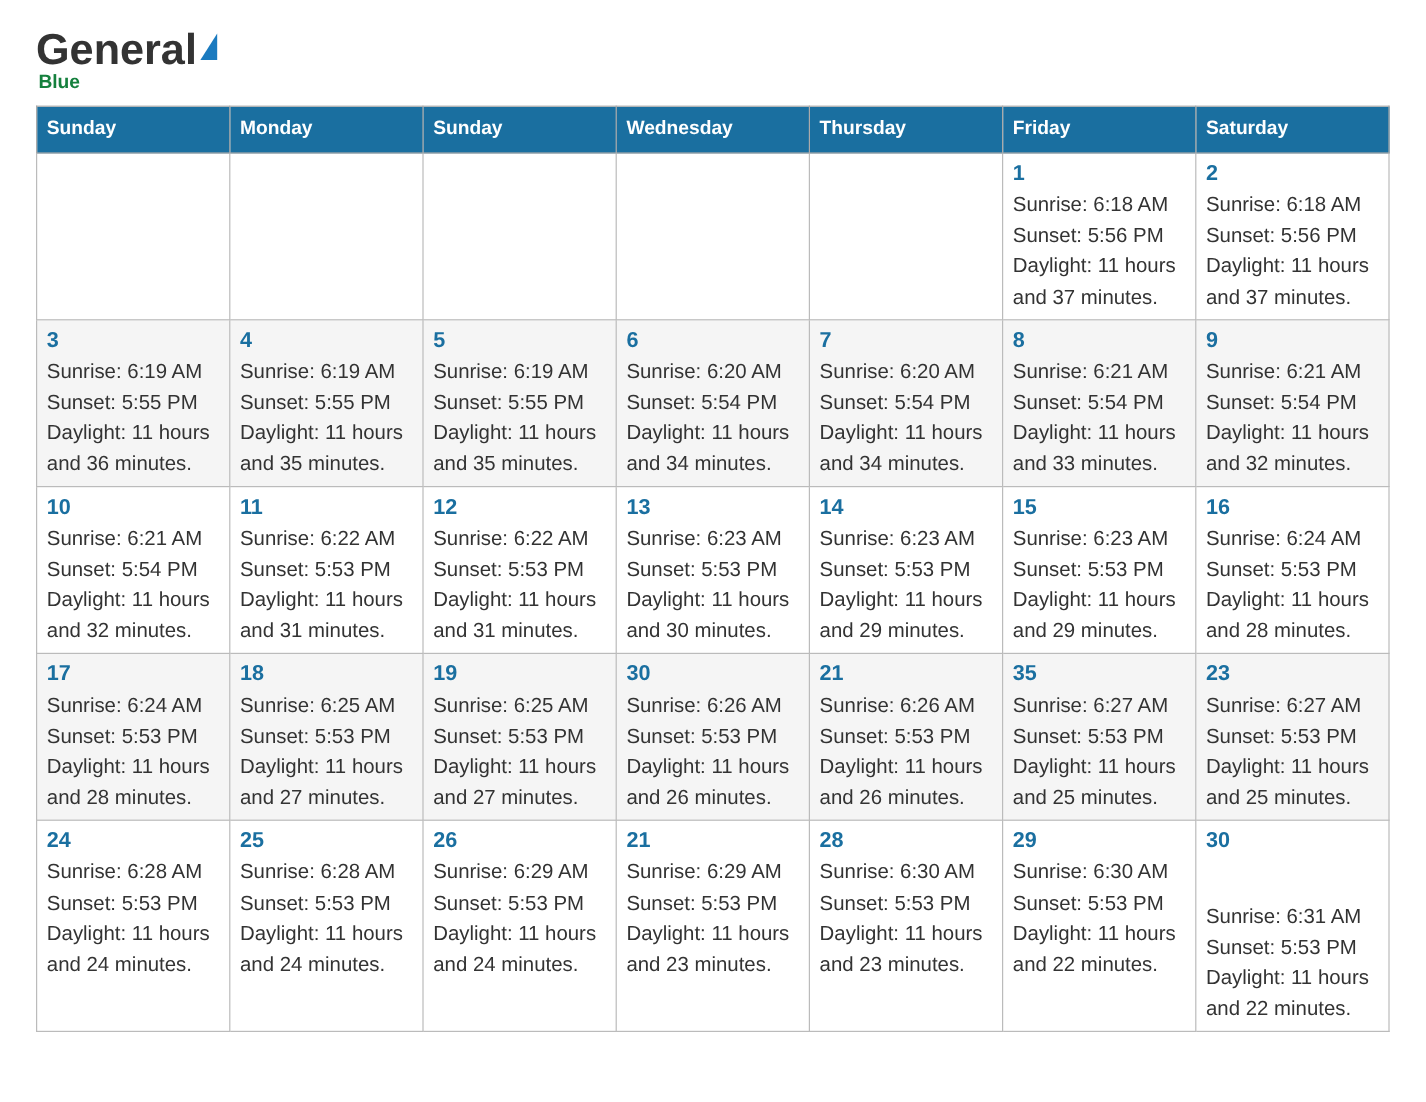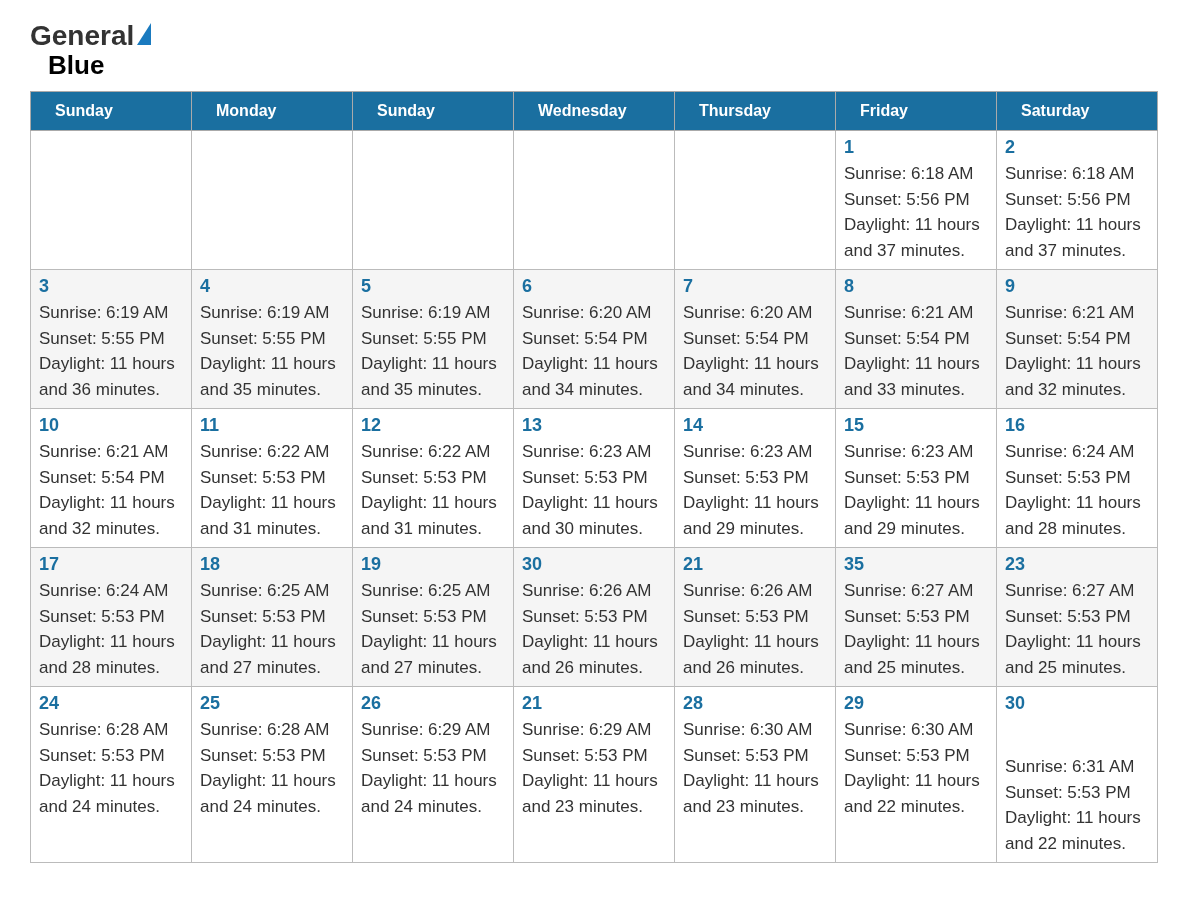--- a/index.html
+++ b/index.html
@@ -19,44 +19,43 @@
     .logo {
       display: flex;
       flex-direction: column;
       align-items: flex-start;
     }
     .logo-text {
       display: flex;
       align-items: center;
     }
     .logo-general {
-      font-size: 28px;
+      font-size: 36px;
       font-weight: bold;
       color: #333;
     }
     .logo-triangle {
       width: 0;
       height: 0;
       border-left: 14px solid transparent;
       border-bottom: 22px solid #1a7abf;
       display: inline-block;
       margin-left: 3px;
       margin-top: -5px;
     }
     .logo-underline {
       display: flex;
       align-items: center;
       margin-top: -2px;
       margin-left: 2px;
     }
     .logo-blue-word {
-      font-size: 26px;
-      font-weight: bold;
-      color: #000000;
-      margin-left: 16px;
+      font-size: 16px;
+      font-weight: bold;
+      color: #15803d;
     }
     .title-section {
       text-align: right;
     }
     .month-title {
       font-size: 52px;
       font-weight: bold;
       color: #222;
       line-height: 1.1;
     }
@@ -68,21 +67,21 @@
     .calendar {
       width: 100%;
       border-collapse: collapse;
       margin-top: 10px;
     }
     .calendar th {
       background-color: #1a6fa0;
       color: #fff;
       font-size: 16px;
       font-weight: bold;
-      padding: 10px 24px;
+      padding: 10px 8px;
       text-align: left;
       border: 1px solid #aaa;
     }
     .calendar td {
       vertical-align: top;
       border: 1px solid #bbb;
       padding: 6px 8px;
       width: 14.28%;
       min-height: 110px;
       font-size: 13px;

